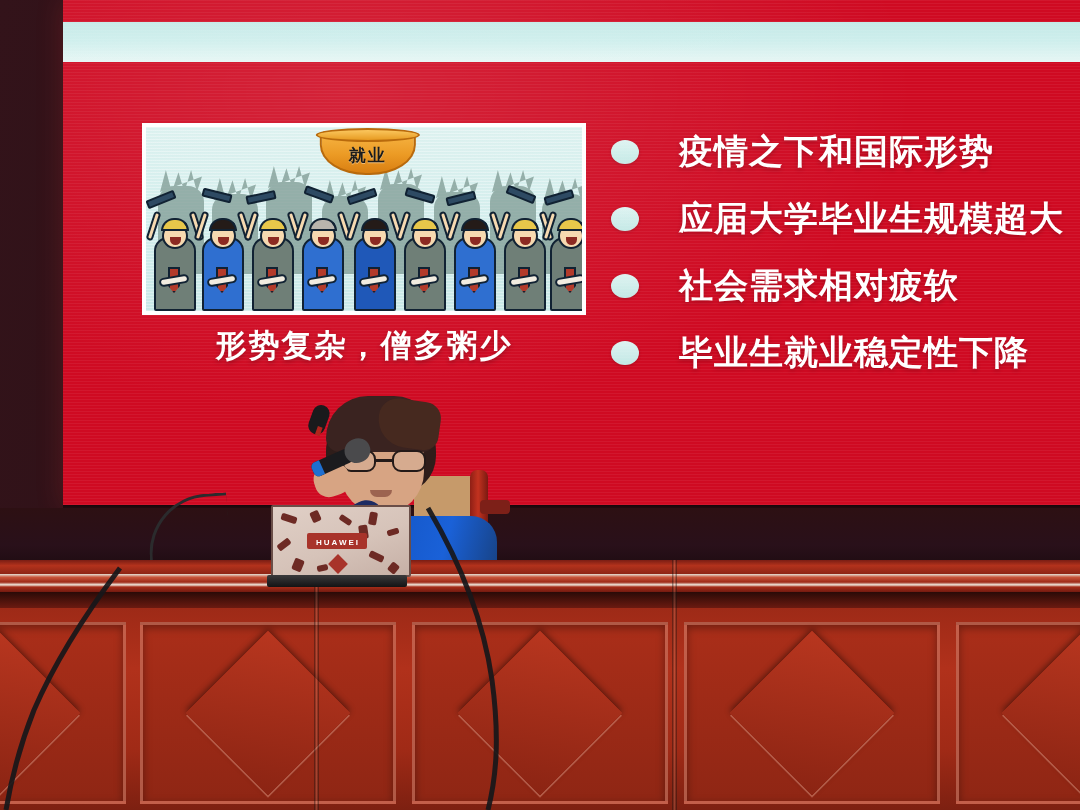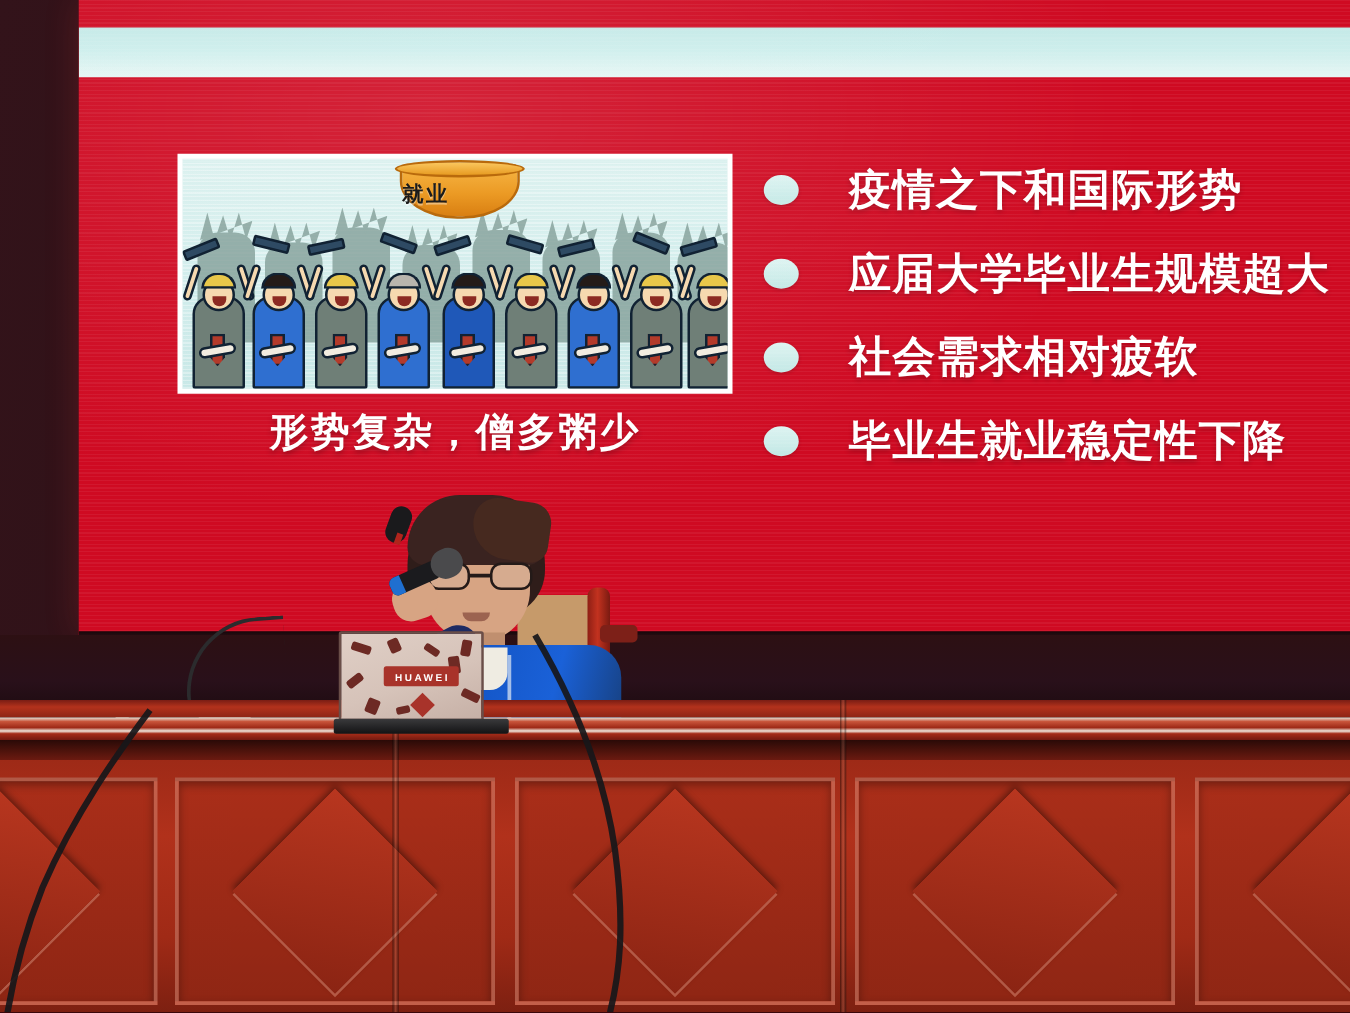--- a/index.html
+++ b/index.html
@@ -75,21 +75,21 @@
     border-radius:6px 6px 46px 46px / 6px 6px 30px 30px;
     z-index:6;
     box-shadow:inset 0 3px 0 rgba(255,255,255,.45);
   }
   .bowl-lip{
     position:absolute;left:-6px;top:-5px;width:104px;height:14px;
     background:linear-gradient(to bottom,#fbc75e,#e79b22);
     border:2px solid #b96a0c;border-radius:50%;box-sizing:border-box;
   }
   .bowl-txt{
-    position:absolute;left:0;right:0;top:11px;text-align:left;
+    position:absolute;left:0;right:0;top:11px;text-align:center;
     font-size:17px;font-weight:bold;color:#1b1b1b;letter-spacing:2px;
     font-family:"DejaVu Sans","Liberation Sans",sans-serif;
     text-shadow:0 1px 0 rgba(255,255,255,.4);
   }
   
   .shadow-crowd{position:absolute;left:0;right:0;top:42px;height:105px;z-index:1;}
   .sfig{
     position:absolute;bottom:0;width:46px;height:88px;
     background:#7e9a93;opacity:.75;border-radius:16px 16px 0 0;
   }
@@ -290,21 +290,21 @@
   }
   .dm-head{
     position:absolute;right:-106px;top:-84px;width:17px;height:30px;background:#1a1a1c;
     border-radius:9px;transform:rotate(24deg);
   }
   .dm-red{position:absolute;right:-99px;top:-62px;width:5px;height:9px;background:#b0241c;transform:rotate(24deg);}
 
   
   .laptop{position:absolute;left:271px;top:505px;width:132px;height:82px;z-index:15;}
   .lap-lid{
-    position:absolute;left:0;top:0;width:116px;height:72px;
+    position:absolute;left:0;top:0;width:140px;height:72px;
     background:linear-gradient(160deg,#e0cfc6 0%,#d6c3b9 55%,#c6b0a6 100%);
     border:2px solid #6a4e48;box-sizing:border-box;border-radius:2px;
     overflow:hidden;
   }
   .lap-lid i{position:absolute;background:#6d2a24;border-radius:2px;display:block;}
   .lap-logo{
     position:absolute;left:28px;top:31px;width:74px;text-align:center;
     color:#fff;font-size:8px;letter-spacing:2px;font-weight:bold;
     font-family:"Liberation Sans",sans-serif;
   }

